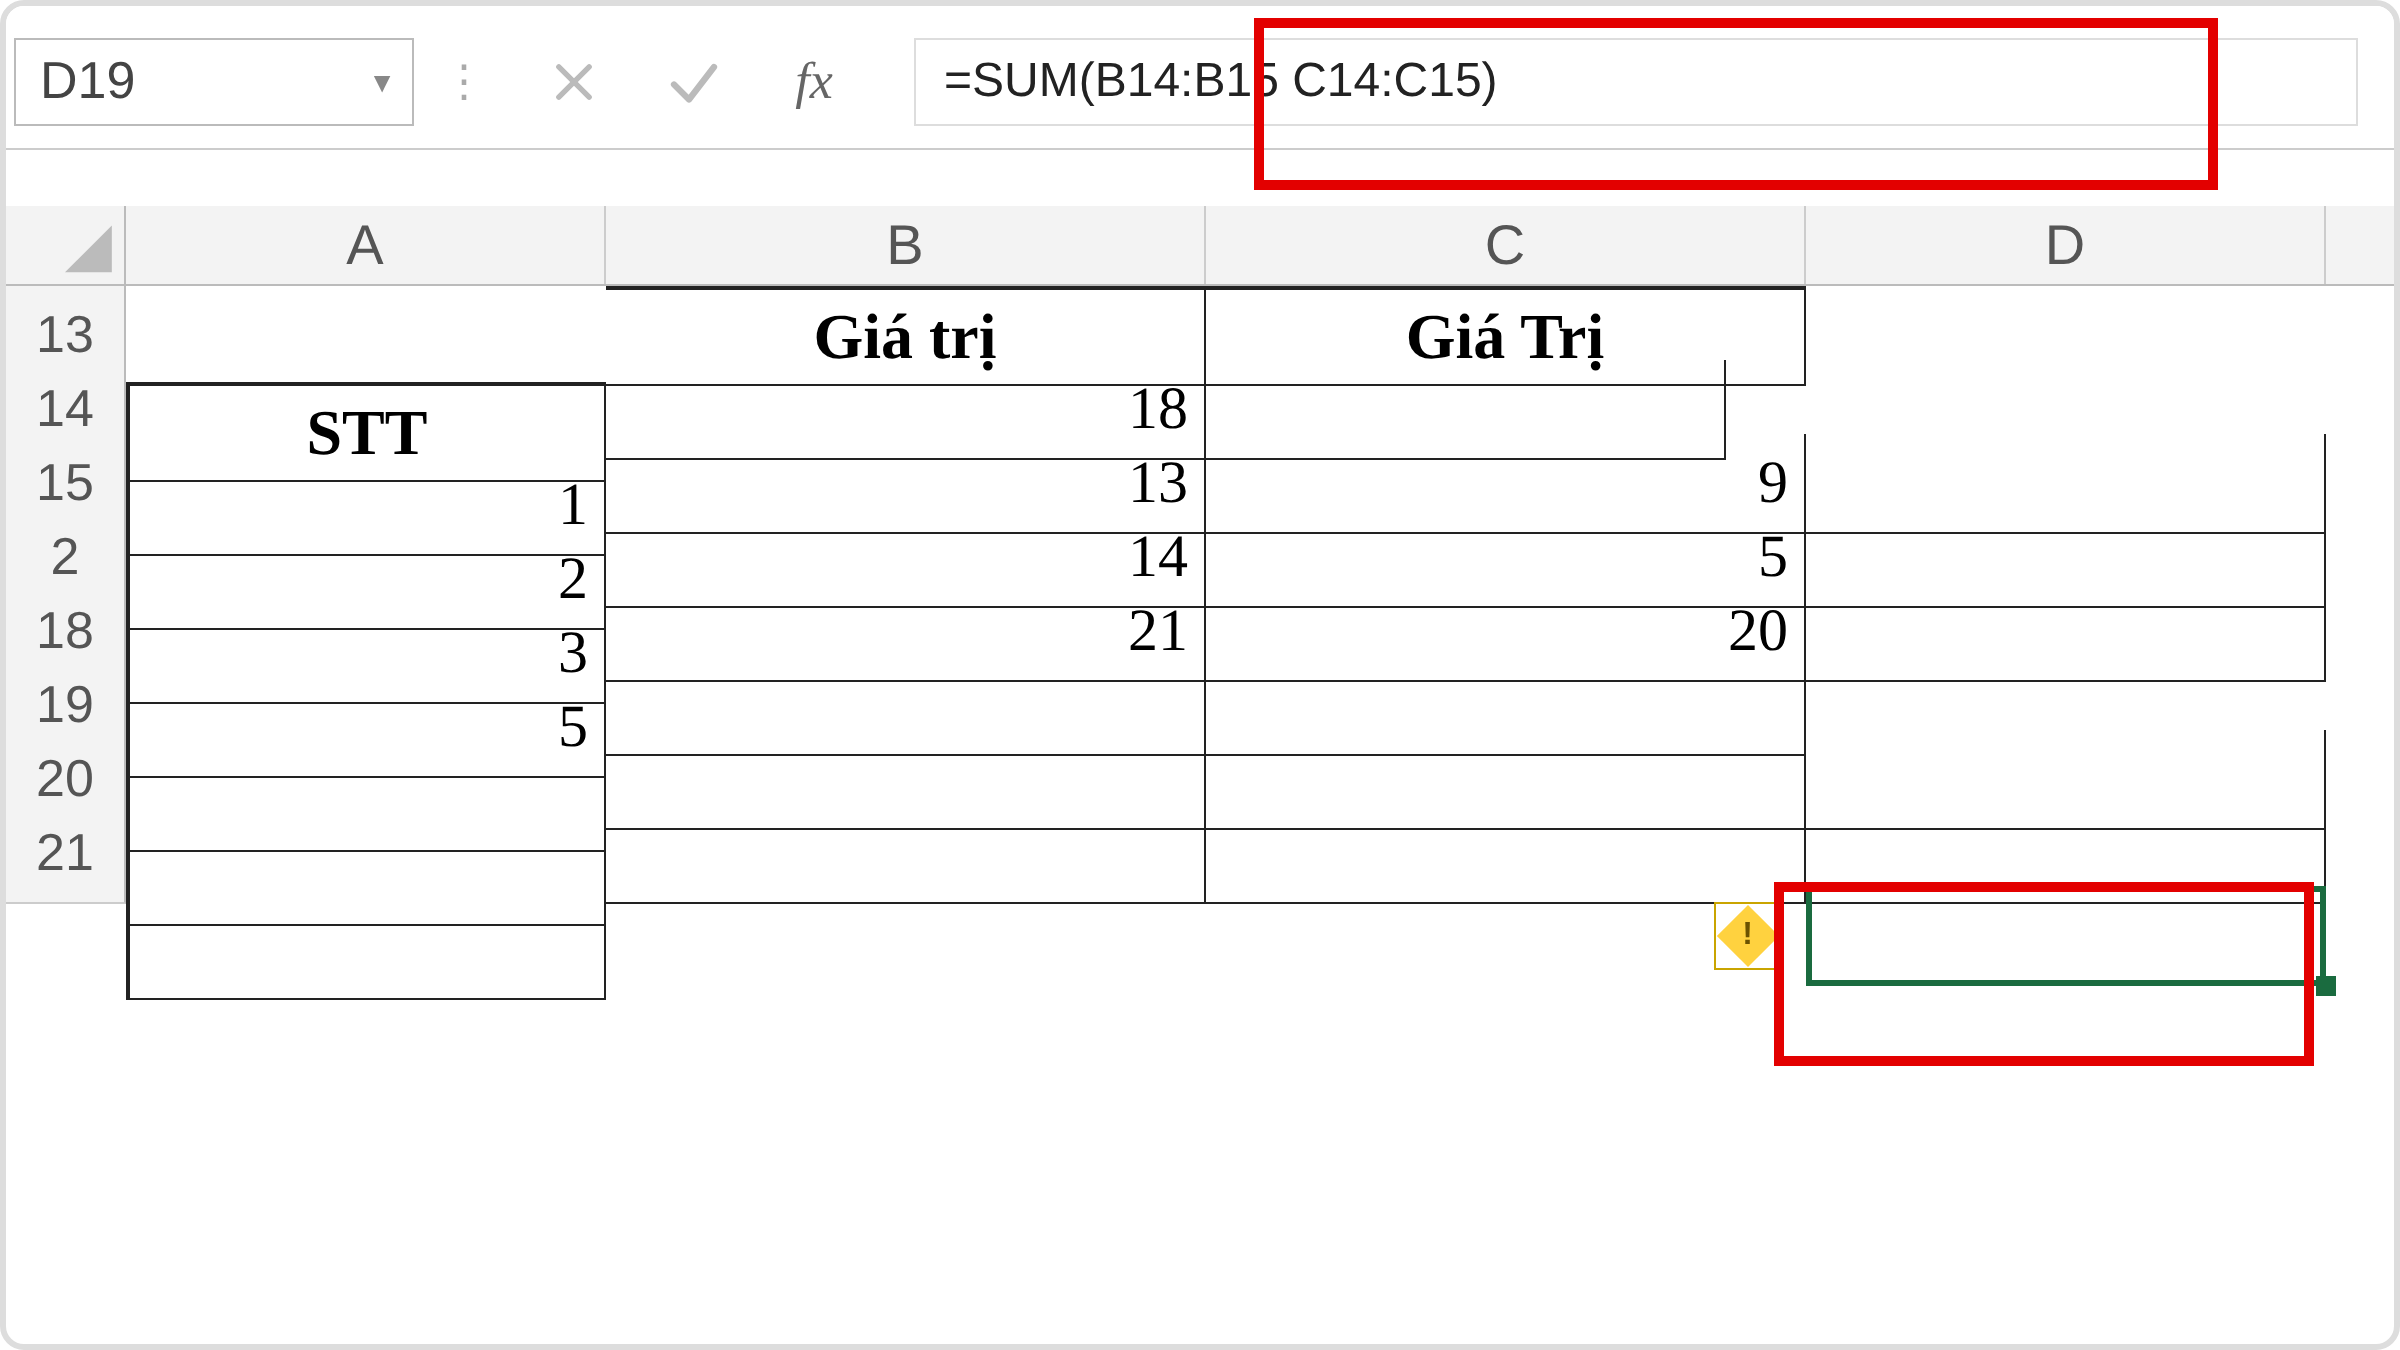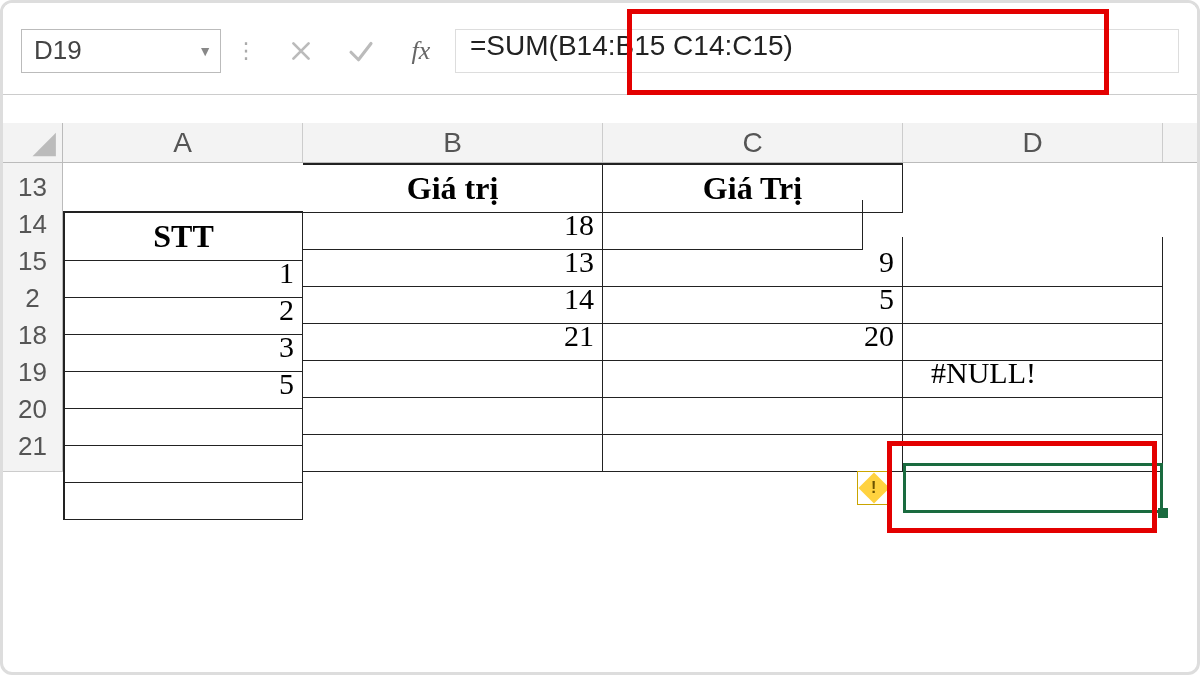--- a/index.html
+++ b/index.html
@@ -9,25 +9,25 @@
     width: 1200px;
     height: 675px;
     overflow: hidden;
     position: relative;
     border: 3px solid #ddd;
     border-radius: 12px;
   }
   .formula-bar {
     display: flex;
     align-items: center;
-    padding: 14px 18px 10px 18px;
+    padding: 14px 18px 10px 4px;
     gap: 0;
     border-bottom: 1px solid #ccc;
     background: #fff;
-    height: 92px;
+    height: 72px;
   }
   .namebox {
     width: 200px;
     height: 44px;
     border: 1px solid #bbb;
     display: flex;
     align-items: center;
     padding: 0 12px;
     font-size: 26px;
     font-family: Arial, sans-serif;
@@ -64,25 +64,26 @@
     font-style: italic;
     font-size: 26px;
     color: #666;
     font-family: "Times New Roman", serif;
   }
   .formula-input {
     flex: 1;
     height: 44px;
     border: 1px solid #ddd;
     padding: 0 14px;
-    font-size: 28px;
+    font-size: 24px;
     font-family: Arial, sans-serif;
     color: #222;
     display:flex;
-    margin-left: 4px;
+    align-items:center;
+    margin-left: 20px;
   }
   .hl-formula {
     position: absolute;
     border: 5px solid #e30000;
     top: 6px;
     left: 624px;
     width: 482px;
     height: 86px;
     pointer-events: none;
   }
@@ -279,21 +280,20 @@
       <div class="cell wB num">21</div>
       <div class="cell wC num">20</div>
       <div class="cell wD num"></div>
     </div>
 
     <div class="row">
       <div class="rowh">19</div>
       <div class="cell wA num left-border"></div>
       <div class="cell wB num"></div>
       <div class="cell wC num"></div>
-      <div class="cell wD txt" style="padding-left:28px;">#NULL!</div>
     </div>
 
     <div class="row">
       <div class="rowh">20</div>
       <div class="cell wA num left-border"></div>
       <div class="cell wB num"></div>
       <div class="cell wC num"></div>
       <div class="cell wD num"></div>
     </div>
 

